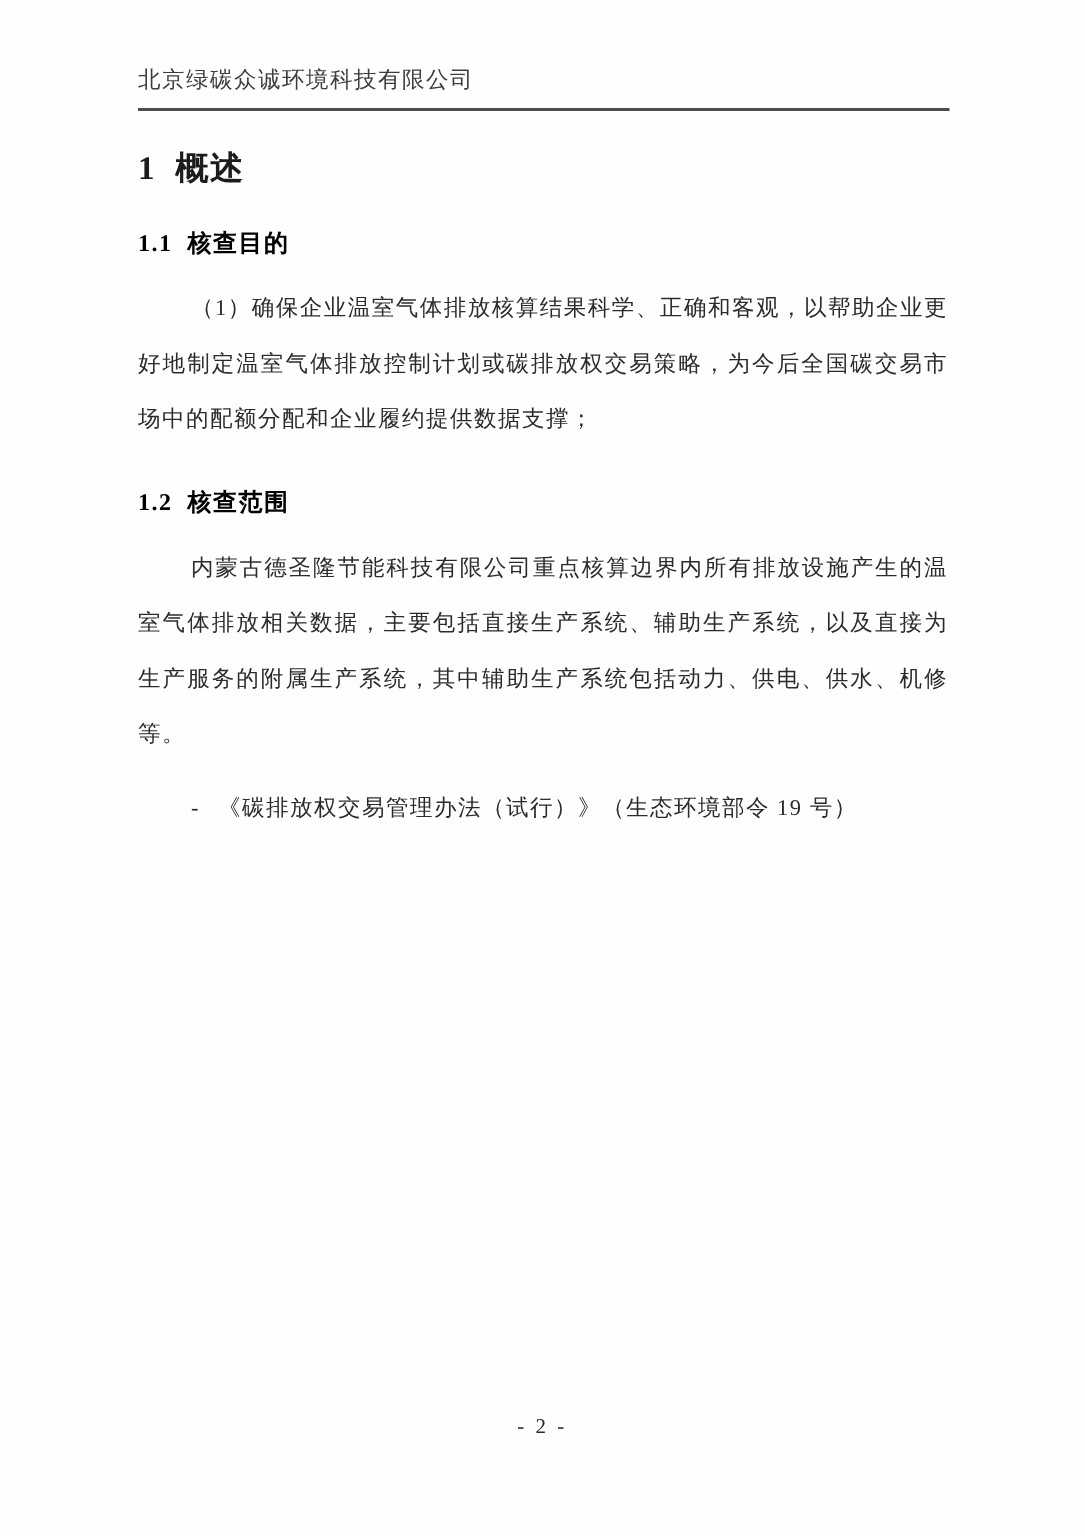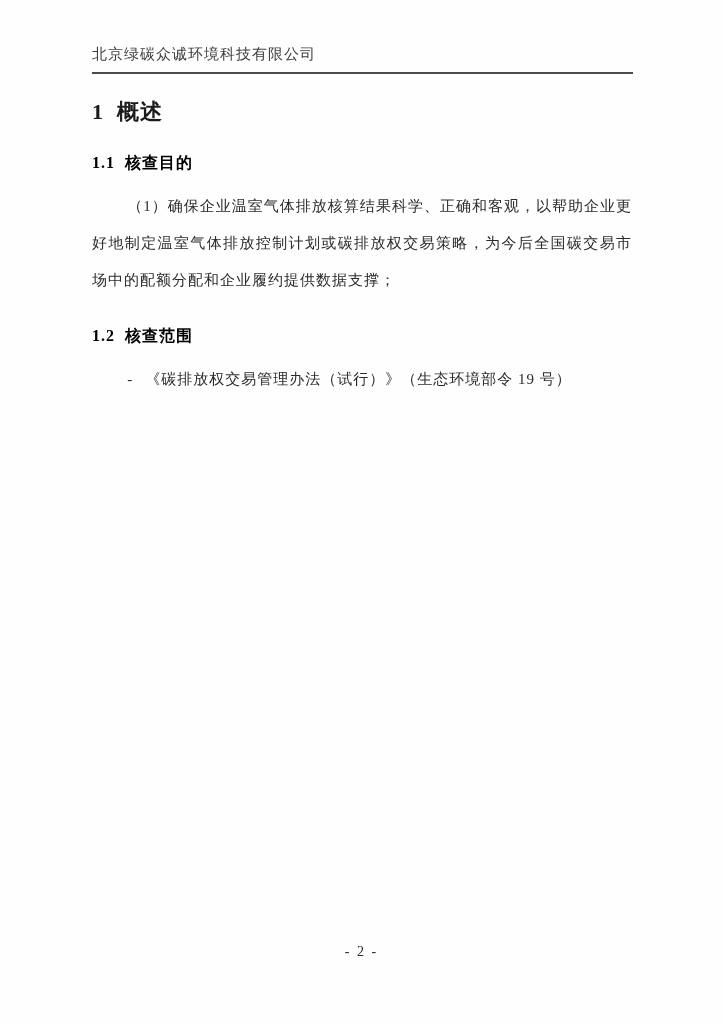--- a/index.html
+++ b/index.html
@@ -56,20 +56,21 @@
     </h1>
 
     <h2 class="doc-h2">
       <span>1.1</span>&nbsp;&nbsp;<span>核查目的</span>
     </h2>
     <p class="para first">（1）确保企业温室气体排放核算结果科学、正确和客观，以帮助企业更好地制定温室气体排放控制计划或碳排放权交易策略，为今后全国碳交易市场中的配额分配和企业履约提供数据支撑；</p>
 
     <h2 class="doc-h2">
       <span>1.2</span>&nbsp;&nbsp;<span>核查范围</span>
     </h2>
+    <p class="para first">内蒙古德圣隆节能科技有限公司重点核算边界内所有排放设施产生的温室气体排放相关数据，主要包括直接生产系统、辅助生产系统，以及直接为生产服务的附属生产系统，其中辅助生产系统包括动力、供电、供水、机修等。</p>
 
     <p class="para first bullet">
       <span class="marker">-</span><span>《碳排放权交易管理办法（试行）》（生态环境部令 19 号）</span>
     </p>
 
   </div>
 
   <div class="footer">
     <span>- 2 -</span>
   </div>

